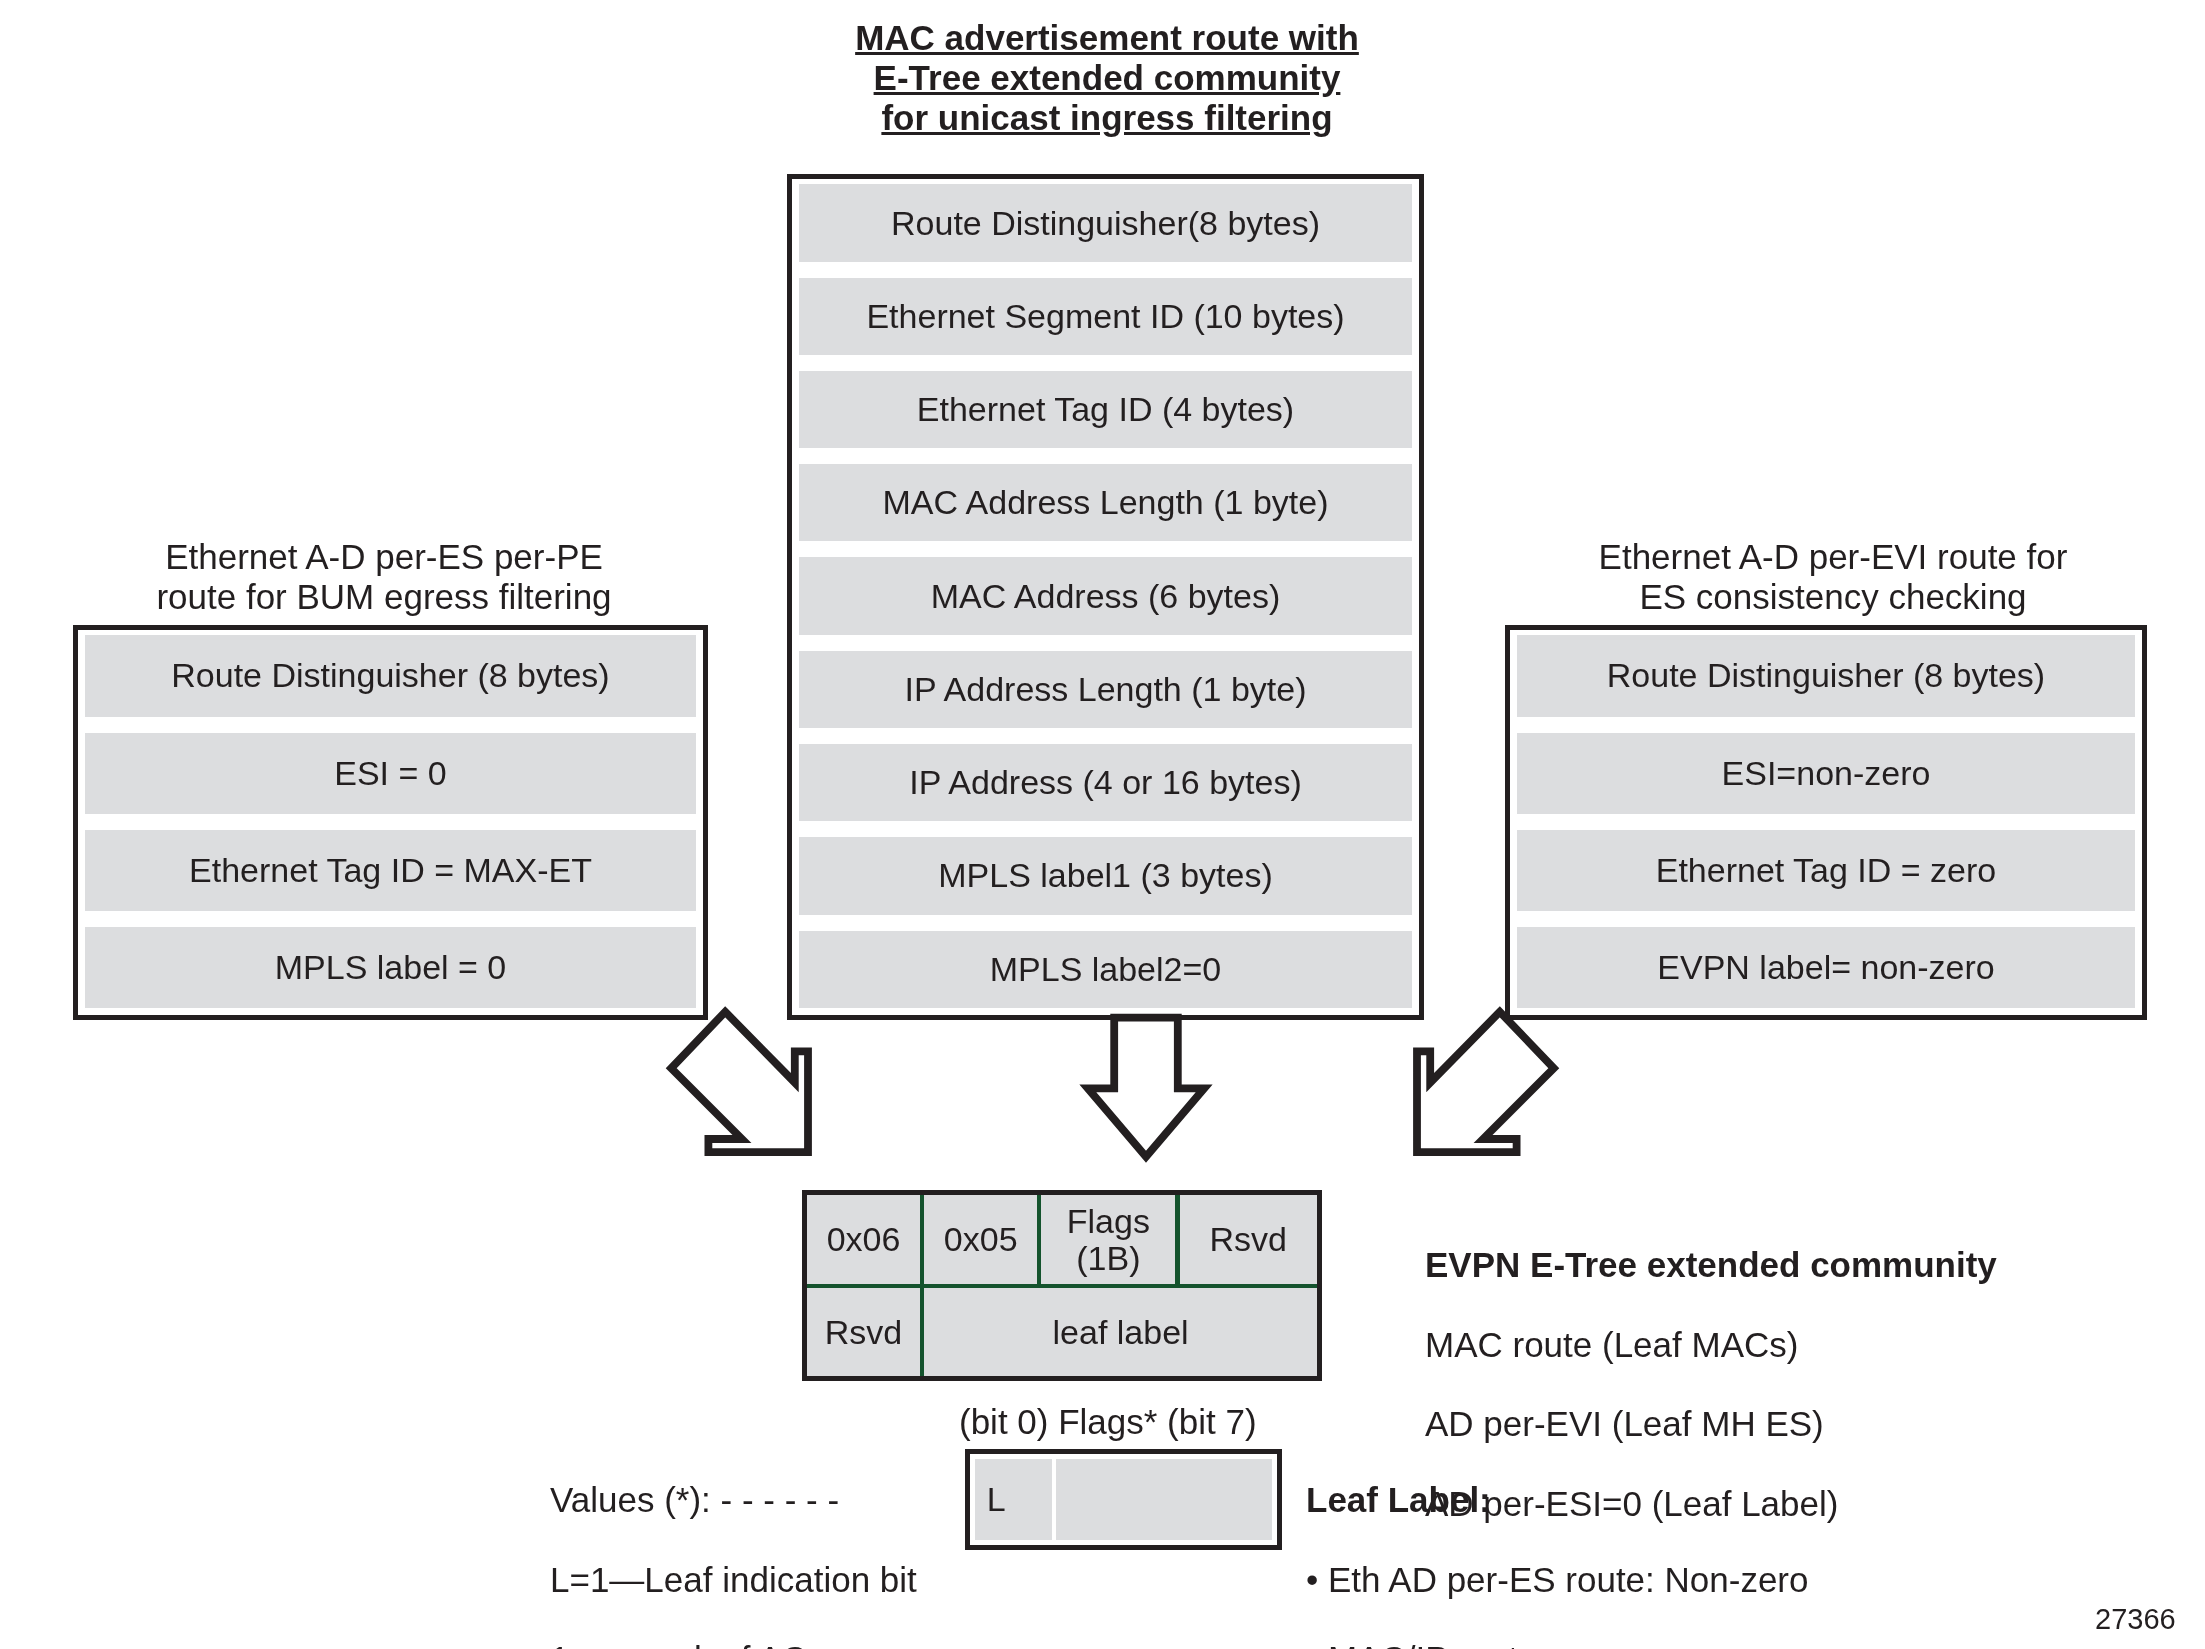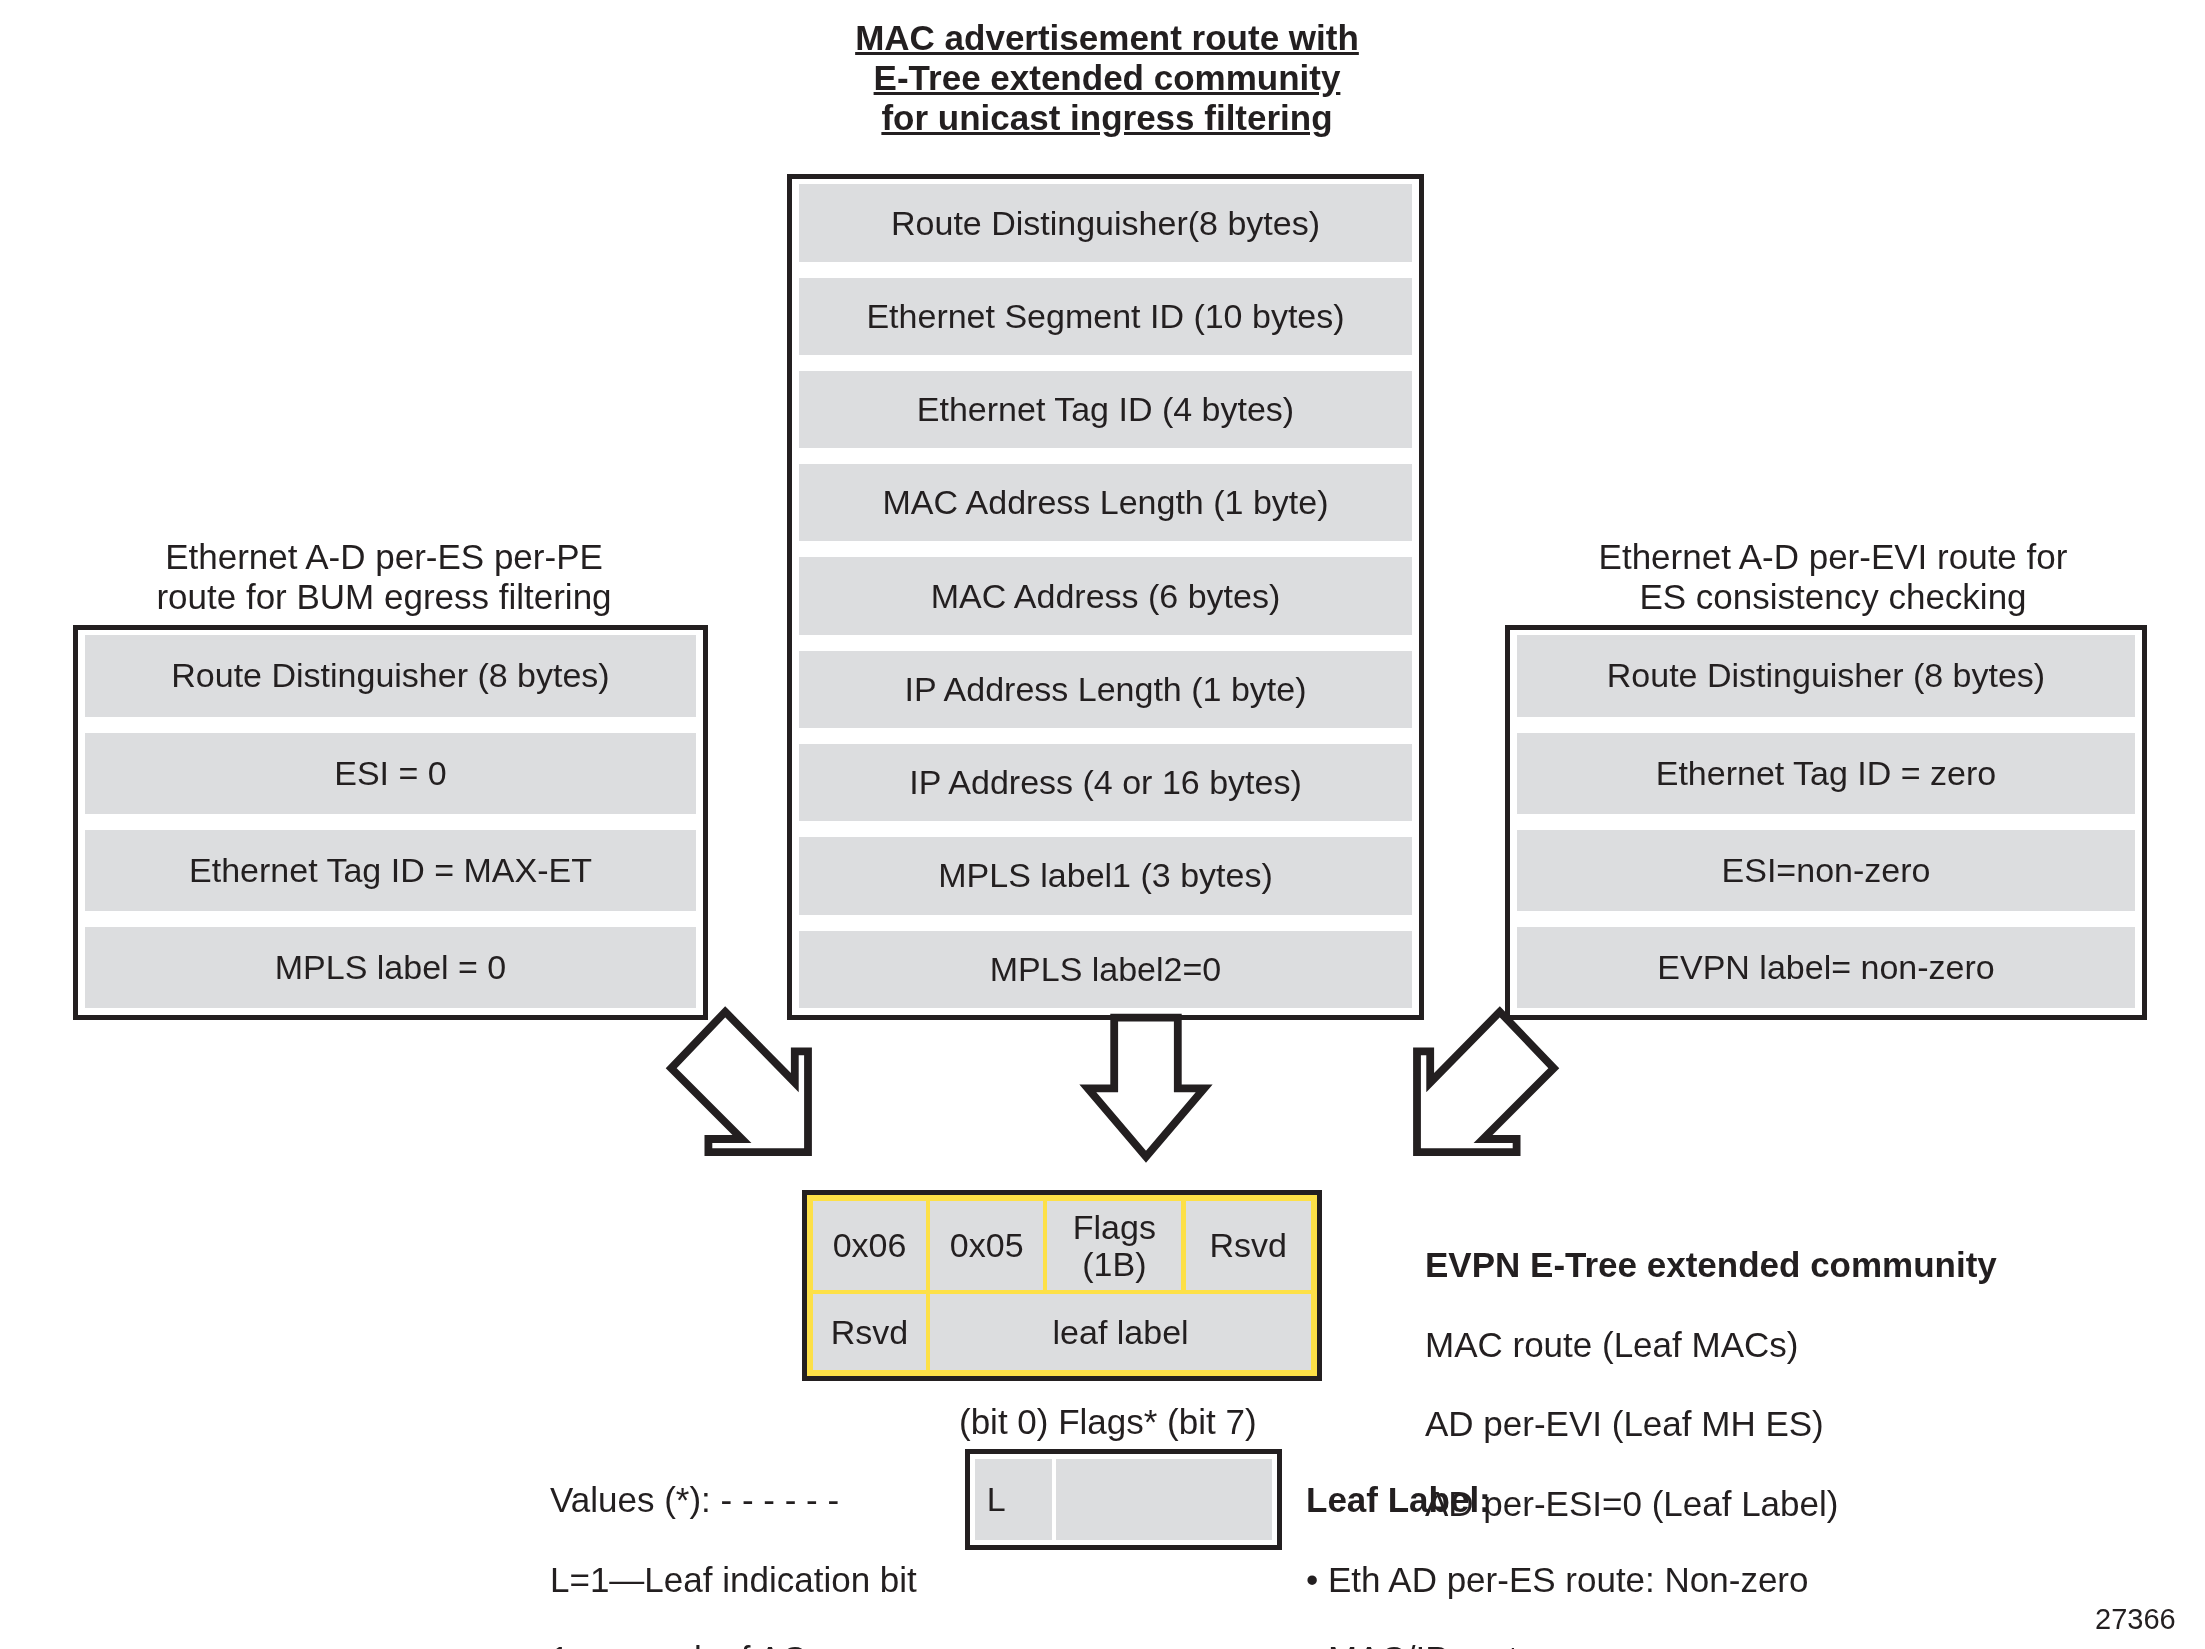--- a/index.html
+++ b/index.html
@@ -56,22 +56,21 @@
     text-align: center;
     margin-bottom: 16px;
   }
   .route-row:last-child { margin-bottom: 0; }
 
   
   .community-table {
     position: absolute;
     box-sizing: border-box;
     border: 5.4px solid #231f20;
-    background: #fde047;
-    padding: 6px;
+    background: #14532d;
     display: flex;
     flex-direction: column;
   }
   .ct-row { display: flex; }
   .ct-row.first { margin-bottom: 4.2px; }
   .ct-cell {
     background: #dcdddf;
     display: flex;
     align-items: center;
     justify-content: center;
@@ -153,22 +152,22 @@
     <div class="route-row" style="flex:1;">ESI = 0</div>
     <div class="route-row" style="flex:1;">Ethernet Tag ID = MAX-ET</div>
     <div class="route-row" style="flex:1;">MPLS label = 0</div>
   </div>
 
   <div class="cap" style="left:1506px; top:537px; width:654px;">Ethernet A-D per-EVI route for
 ES consistency checking</div>
 
   <div class="route-table" style="left:1505px; top:625px; width:642px; height:395px;">
     <div class="route-row" style="flex:1;">Route Distinguisher (8 bytes)</div>
+    <div class="route-row" style="flex:1;">ESI=non-zero</div>
     <div class="route-row" style="flex:1;">Ethernet Tag ID = zero</div>
-    <div class="route-row" style="flex:1;">ESI=non-zero</div>
     <div class="route-row" style="flex:1;">EVPN label= non-zero</div>
   </div>
 
   <svg class="arrow" style="left:658px; top:1007px;" width="156" height="150" viewBox="0 0 260 250">
     <polygon points="112,8 228,126 228,74 250,74 250,242 84,242 84,220 140,220 22,102" fill="#ffffff" stroke="#231f20" stroke-width="13" stroke-linejoin="miter"></polygon>
   </svg>
 
   <svg class="arrow" style="left:1077px; top:1014px;" width="138" height="147" viewBox="0 0 230 245">
     <polygon points="62,6 168,6 168,124 212,124 115,238 18,124 62,124" fill="#ffffff" stroke="#231f20" stroke-width="13" stroke-linejoin="miter"></polygon>
   </svg>

